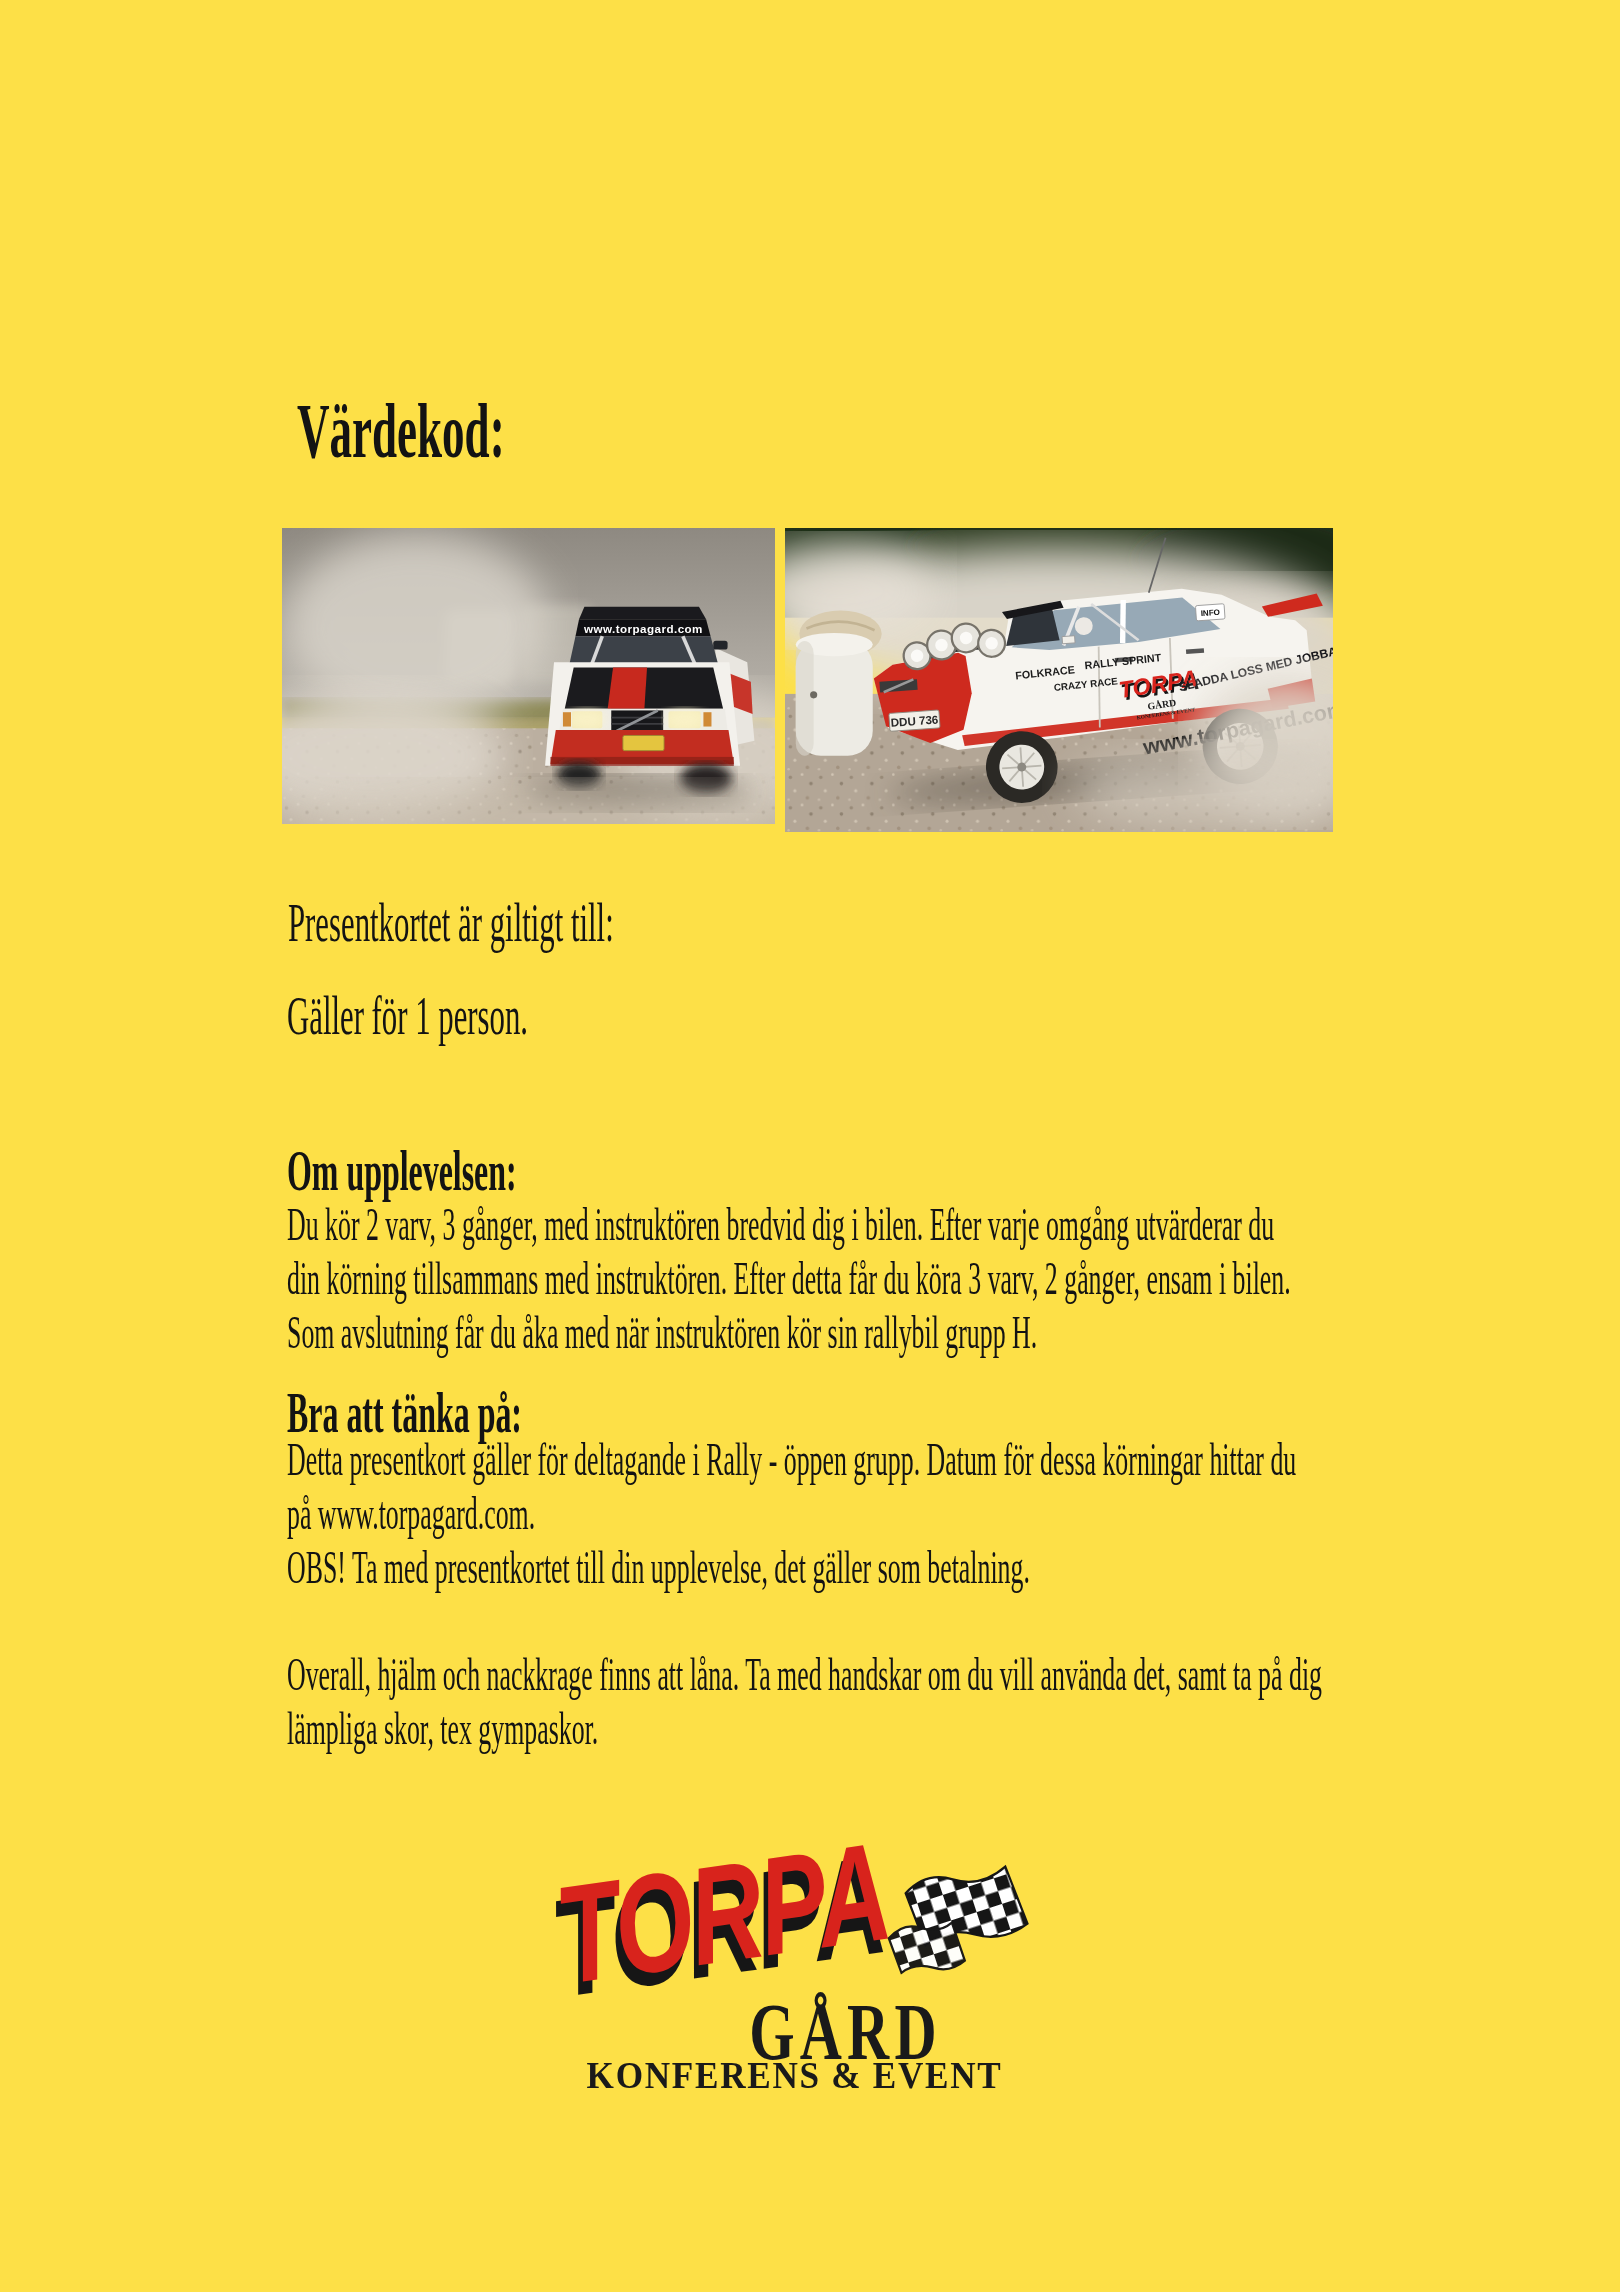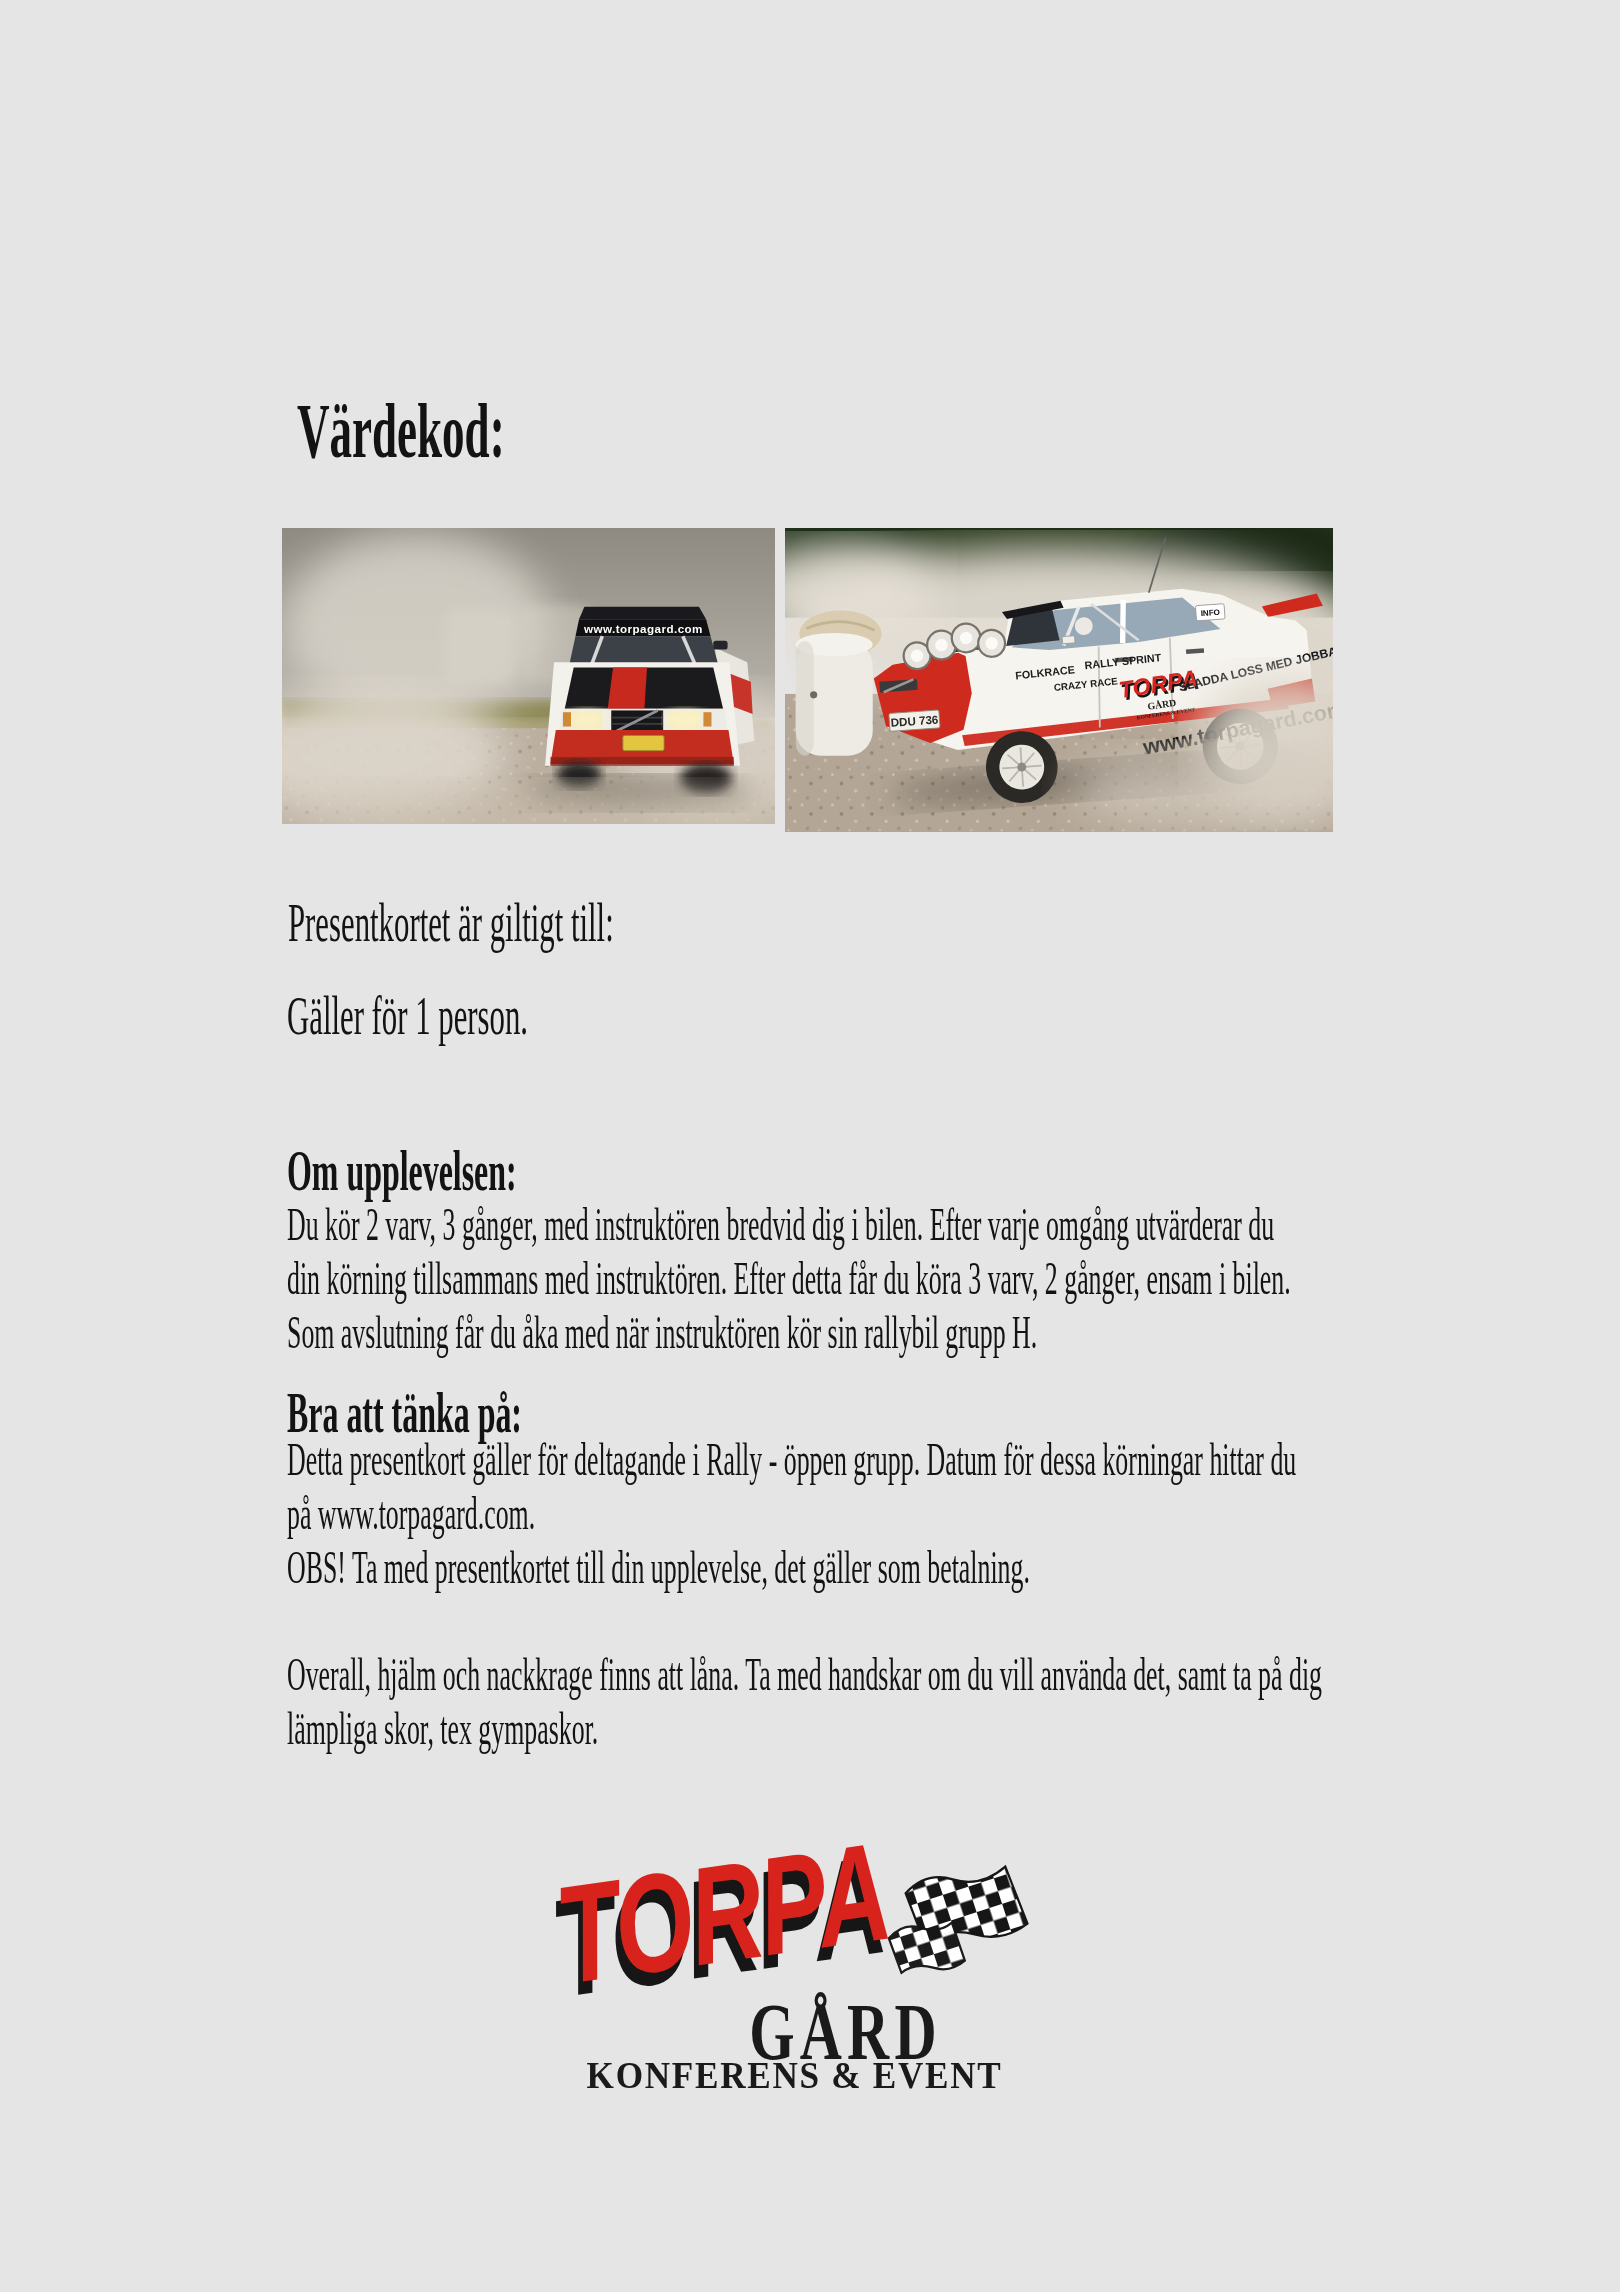--- a/index.html
+++ b/index.html
@@ -1,19 +1,19 @@
 <!DOCTYPE html>
 <html style="font-size:14.3px"><head>
 <meta charset="utf-8">
 <style>
   html,body{margin:0;padding:0;background:#fffef6;}
   .page{
     position:relative;
     width:1620px;height:2293px;
-    background:#e5e5e5;
+    background:#fde047;
     overflow:hidden;
     font-family:"Liberation Serif", serif;
     color:#131313;
   }
   .doc-text{
     position:absolute;
     transform-origin:0 0;
     white-space:nowrap;
     color:#131313;
   }

